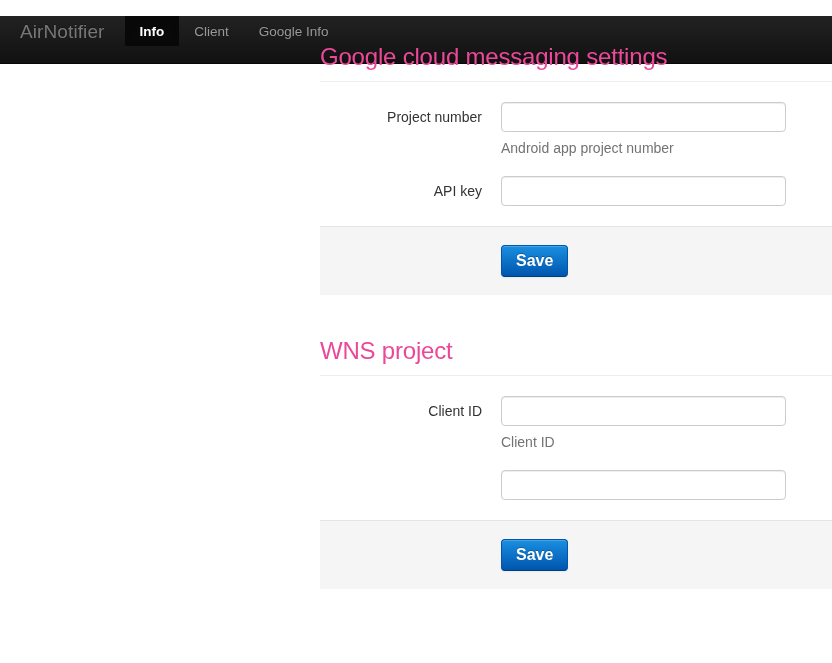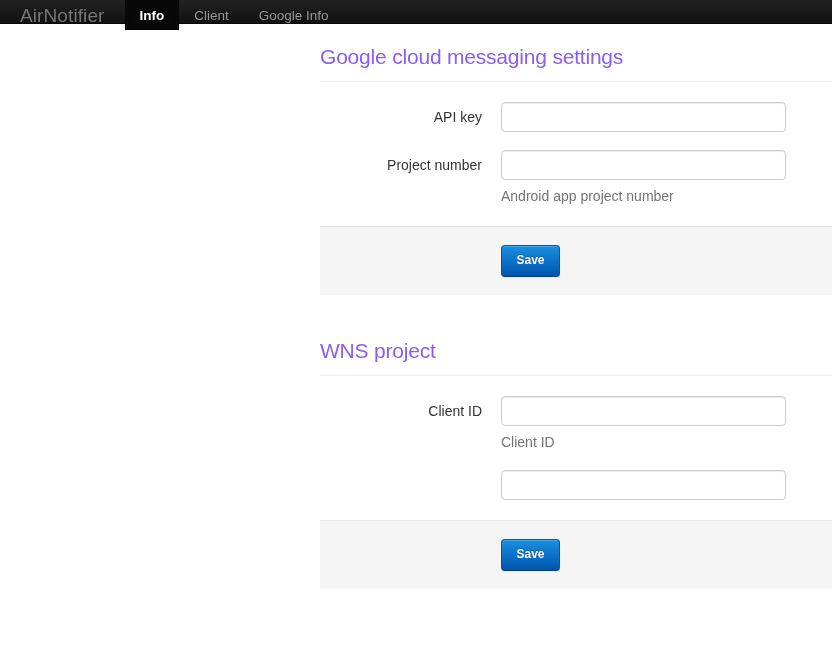--- a/index.html
+++ b/index.html
@@ -13,24 +13,24 @@
     font-family: "Liberation Sans", sans-serif;
     font-size: 14px;
     line-height: 20px;
     color: #333333;
     overflow: hidden;
   }
 
   
   .navbar {
     position: absolute;
-    top: 0;
+    top: 16px;
     left: 0;
     width: 832px;
-    height: 24px;
+    height: 48px;
     background-image: linear-gradient(to bottom, #222222, #111111);
     background-color: #111111;
     border-bottom: 1px solid #070707;
     box-sizing: border-box;
     white-space: nowrap;
     text-align: right;
   }
   .nav-inner {
     display: flex;
     align-items: stretch;
@@ -73,24 +73,24 @@
     left: 320px;
     width: 512px;
   }
 
   .section {
     padding-top: 11px;
   }
   .section-title {
     margin: 0;
     padding: 0 0 9px 0;
-    font-size: 21px;
+    font-size: 24px;
     line-height: 30px;
     font-weight: normal;
-    color: #8b5cf6;
+    color: #ec4899;
     letter-spacing: -0.2px;
   }
   .section-rule {
     margin: 0 0 20px 0;
     border: 0;
     border-top: 1px solid #eeeeee;
     height: 0;
   }
 
   
@@ -143,21 +143,21 @@
     background-color: #f5f5f5;
     border-top: 1px solid #e5e5e5;
     box-sizing: border-box;
   }
   .btn-primary {
     display: inline-block;
     box-sizing: border-box;
     min-width: 59px;
     padding: 5px 14px 6px;
     font-family: "Liberation Sans", sans-serif;
-    font-size: 12px;
+    font-size: 16px;
     line-height: 19px;
     font-weight: bold;
     color: #ffffff;
     text-align: center;
     text-shadow: 0 -1px 0 rgba(0,0,0,0.25);
     background-color: #0064cd;
     background-image: linear-gradient(to bottom, #1a8fe0, #0055ae);
     border: 1px solid #0055ae;
     border-bottom-color: #003f7f;
     border-radius: 4px;
@@ -181,31 +181,31 @@
   </div>
 </div>
 
 <div class="container">
 
   <div class="section">
     <h2 class="section-title">Google cloud messaging settings</h2>
     <hr class="section-rule">
 
     <div class="form-row">
+      <label class="form-label">Project number</label>
+      <div class="form-controls">
+        <input class="text-input" type="text" value="" style="">
+        <span class="help-text">Android app project number</span>
+      </div>
+    </div>
+
+    <div class="form-row">
       <label class="form-label">API key</label>
       <div class="form-controls">
         <input class="text-input" type="text" value="" style="">
-      </div>
-    </div>
-
-    <div class="form-row">
-      <label class="form-label">Project number</label>
-      <div class="form-controls">
-        <input class="text-input" type="text" value="" style="">
-        <span class="help-text">Android app project number</span>
       </div>
     </div>
 
     <div class="form-actions">
       <button class="btn-primary" type="button">Save</button>
     </div>
   </div>
 
   <div class="spacer-between"></div>
 

